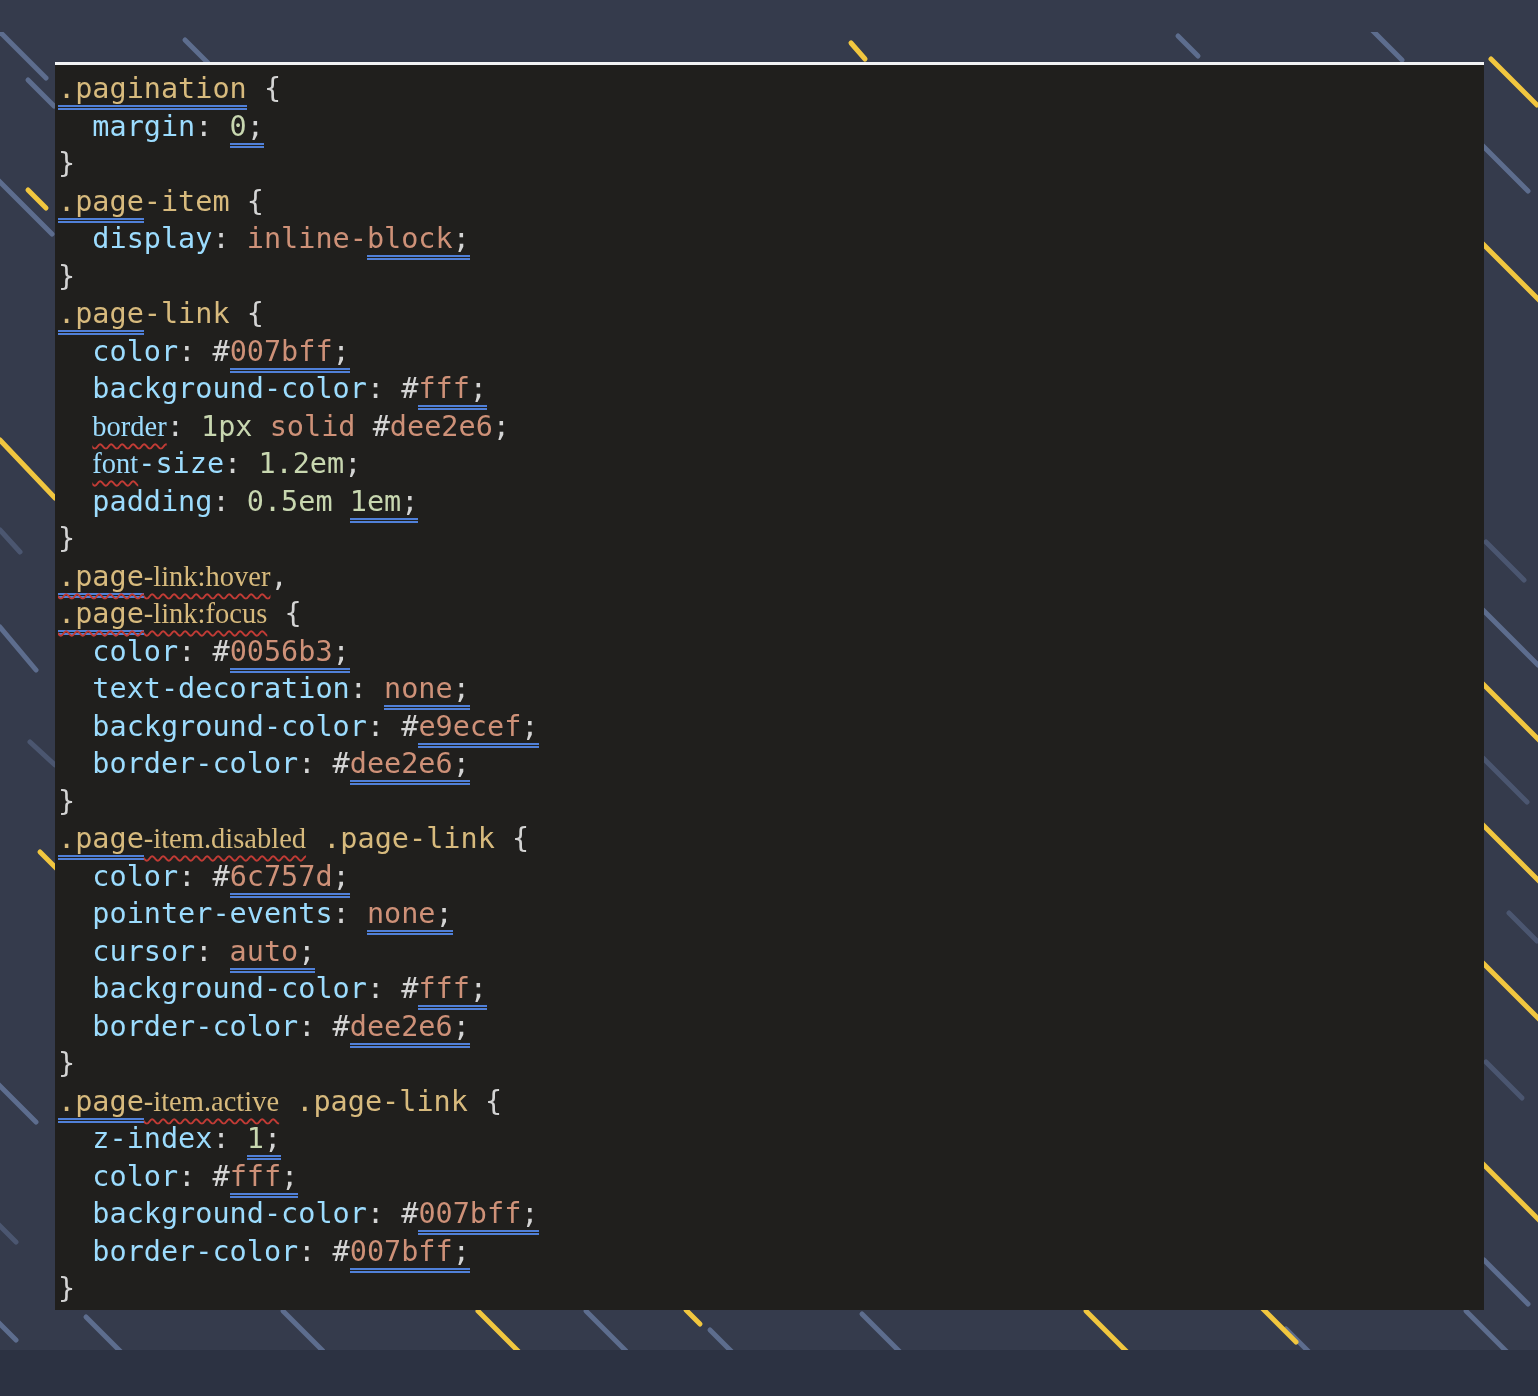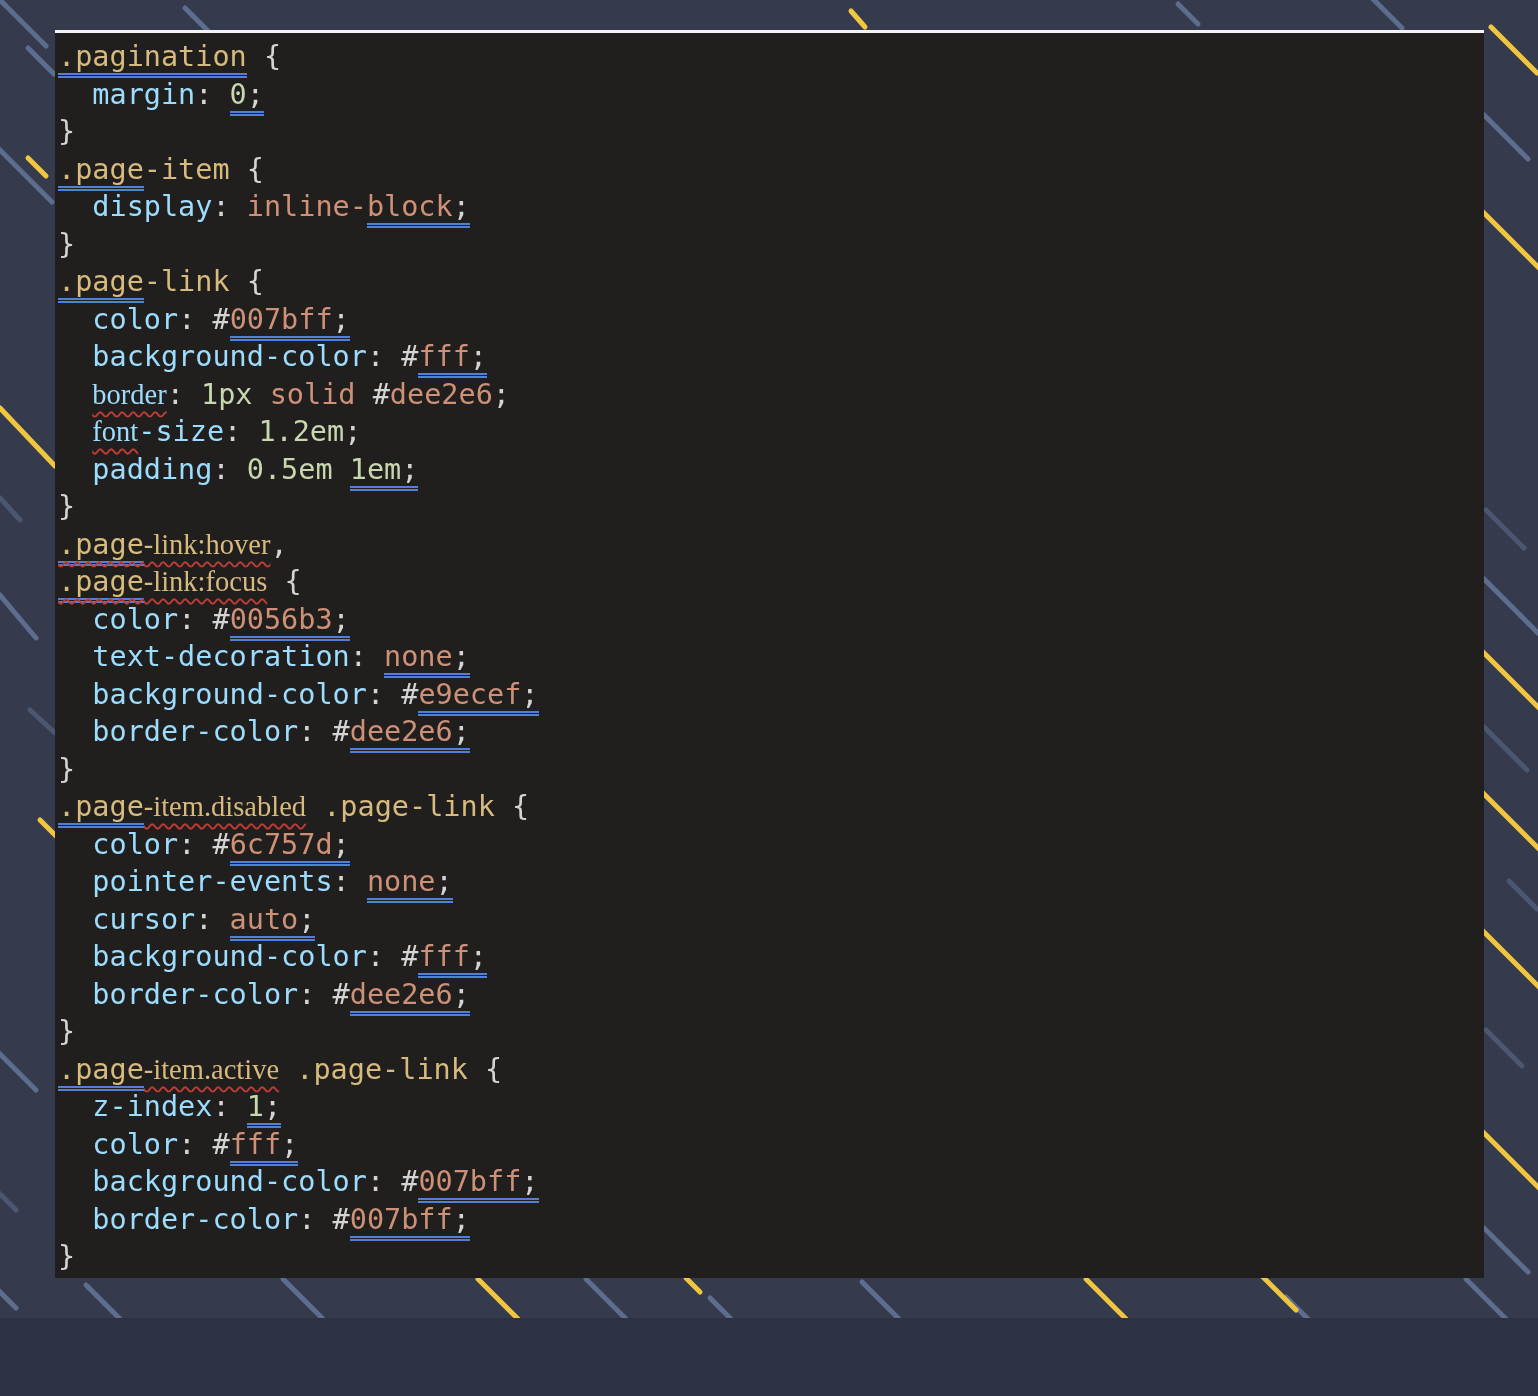--- a/index.html
+++ b/index.html
@@ -19,21 +19,21 @@
     --logo-red:#e61e2b;
     --logo-white:#f2f3f5;
   }
   html,body{margin:0;padding:0;}
   body{
     width:1538px;height:1396px;overflow:hidden;
     background:var(--bg);
     font-family:"DejaVu Sans Mono", monospace;
     position:relative;
   }
-  .stage{position:absolute;inset:0;}
+  .stage{position:absolute;inset:0;margin-top:32px;}
   svg.deco{position:absolute;left:0;top:0;z-index:1;}
   .deco line{stroke-width:5;stroke-linecap:round;fill:none;}
   .deco .ly{stroke:var(--line-yellow);}
   .deco .lb{stroke:var(--line-blue);}
   .deco .lb.faint{opacity:.55;}
 
   .footer-band{
     position:absolute;left:0;top:1318px;width:1538px;height:78px;
     background:var(--footer-bg);z-index:2;
   }

